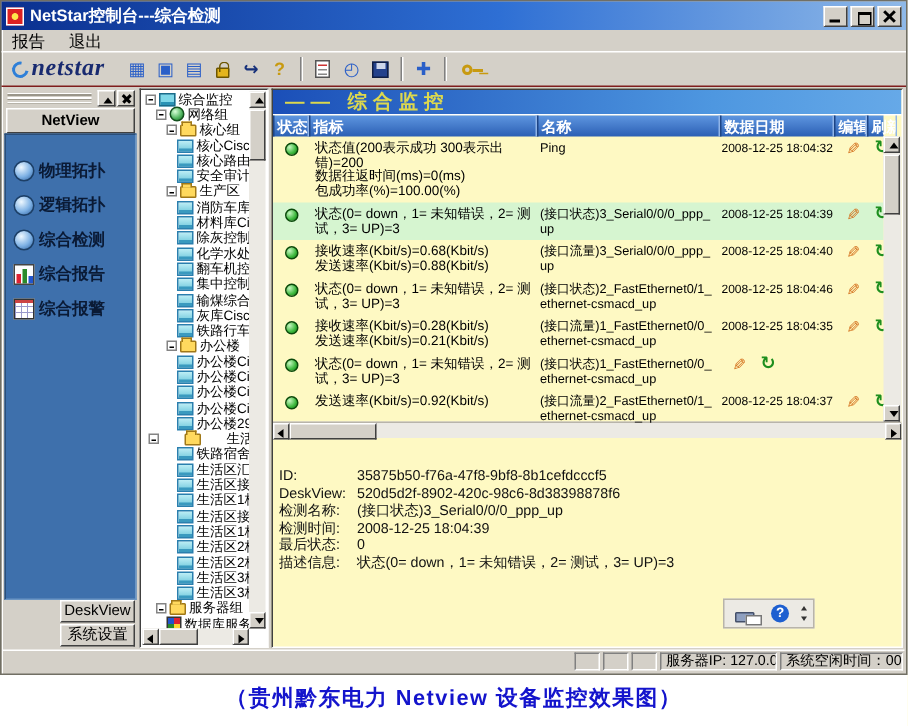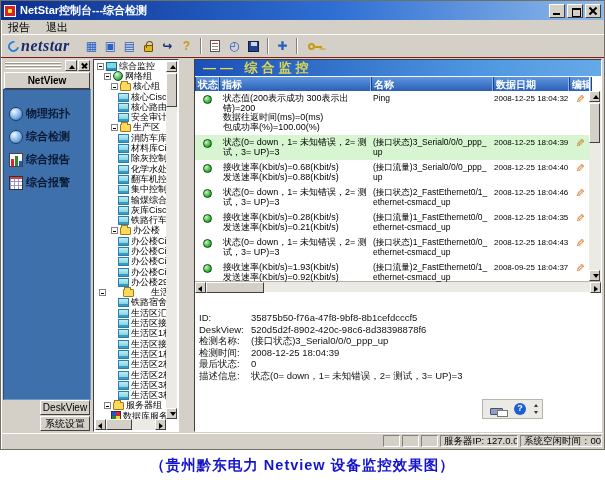--- a/index.html
+++ b/index.html
@@ -98,22 +98,22 @@
   .sc-btn { width:11px; height:11px; background:#D4D0C8; border:1px solid; border-color:#fff #404040 #404040 #fff;
             position:relative; flex:none; }
   .arr { position:absolute; width:0; height:0; }
   .arr-up    { left:2.5px; top:3px;  border-left:3px solid transparent; border-right:3px solid transparent; border-bottom:4px solid #000; }
   .arr-down  { left:2.5px; top:3px;  border-left:3px solid transparent; border-right:3px solid transparent; border-top:4px solid #000; }
   .arr-left  { left:2px;  top:2.5px; border-top:3px solid transparent; border-bottom:3px solid transparent; border-right:4px solid #000; }
   .arr-right { left:3px;  top:2.5px; border-top:3px solid transparent; border-bottom:3px solid transparent; border-left:4px solid #000; }
   .sc-thumb { background:#D4D0C8; border:1px solid; border-color:#fff #404040 #404040 #fff; }
 
   
-  .mainpanel { flex:1; margin-left:15px; border:1px solid; border-color:#404040 #fff #fff #404040;
-               background:#ffffff; display:flex; flex-direction:column; overflow:hidden; position:relative; }
+  .mainpanel { flex:1; margin-left:2px; border:1px solid; border-color:#404040 #fff #fff #404040;
+               background:#fef9c3; display:flex; flex-direction:column; overflow:hidden; position:relative; }
   .banner { height:17px; flex:none; background:linear-gradient(to right,#1B4FB8,#4E97E0 70%,#66A9E8);
             color:#DCD84E; font-weight:bold; font-size:13px; letter-spacing:4px; display:flex; align-items:center;
             padding-left:8px; border-bottom:1px solid #fff; white-space:nowrap; }
   .table-zone { height:204px; flex:none; position:relative; padding-right:12px; }
   .thead { display:flex; height:14px; background:linear-gradient(to bottom,#5E96E0,#2B5FB4);
            color:#fff; font-size:10px; font-weight:bold; }
   .th { border-right:1px solid #8fb4e8; border-left:1px solid #1d4485; padding:1px 2px; overflow:hidden; white-space:nowrap; }
   .trow { display:flex; font-size:9px; line-height:9.5px; color:#000; }
   .trow.hl { background:#D6F5D0; }
   .c-status { width:24px; display:flex; justify-content:center; padding-top:4px; flex:none; }
@@ -227,20 +227,24 @@
         <span class="hd-btn hd-btn-close"></span>
       </div>
       <div class="btn3d sb-top-btn">NetView</div>
       <div class="sb-blue" id="sb-items">
           <div class="sb-item">
             <span class="sb-ico si-globe"></span>
             <span>物理拓扑</span>
           </div>
           <div class="sb-item">
             <span class="sb-ico si-globe"></span>
+            <span>逻辑拓扑</span>
+          </div>
+          <div class="sb-item">
+            <span class="sb-ico si-globe"></span>
             <span>综合检测</span>
           </div>
           <div class="sb-item">
             <span class="sb-ico si-chart"></span>
             <span>综合报告</span>
           </div>
           <div class="sb-item">
             <span class="sb-ico si-grid"></span>
             <span>综合报警</span>
           </div>
@@ -500,34 +504,32 @@
               <span class="c-refresh"><span class="refresh-ico">↻</span></span>
             </div>
             <div class="trow">
               <span class="c-status">
                 <span class="ball"></span>
               </span>
               <span class="c-metric">
                 <div>状态(0= down，1= 未知错误，2= 测试，3= UP)=3</div>
               </span>
               <span class="c-name">(接口状态)1_FastEthernet0/0_ethernet-csmacd_up</span>
-              <span class="c-date">2008-12-25 18:04:43</span>
               <span class="c-edit"><span class="edit-ico">✎</span></span>
               <span class="c-refresh"><span class="refresh-ico">↻</span></span>
             </div>
             <div class="trow">
               <span class="c-status">
                 <span class="ball"></span>
               </span>
               <span class="c-metric">
-                <div>接收速率(Kbit/s)=1.93(Kbit/s)</div>
                 <div>发送速率(Kbit/s)=0.92(Kbit/s)</div>
               </span>
               <span class="c-name">(接口流量)2_FastEthernet0/1_ethernet-csmacd_up</span>
-              <span class="c-date">2008-09-25 18:04:37</span>
+              <span class="c-date">2008-12-25 18:04:37</span>
               <span class="c-edit"><span class="edit-ico">✎</span></span>
               <span class="c-refresh"><span class="refresh-ico">↻</span></span>
             </div>
           </div>
         <div class="table-vscroll">
           <span class="sc-btn" style="position:absolute;top:0;left:0;">
               <span class="arr arr-up"></span>
             </span>
           <span class="sc-thumb" style="position:absolute;top:12px;left:0;width:11px;height:40px;"></span>
           <span class="sc-btn" style="position:absolute;bottom:0;left:0;">

